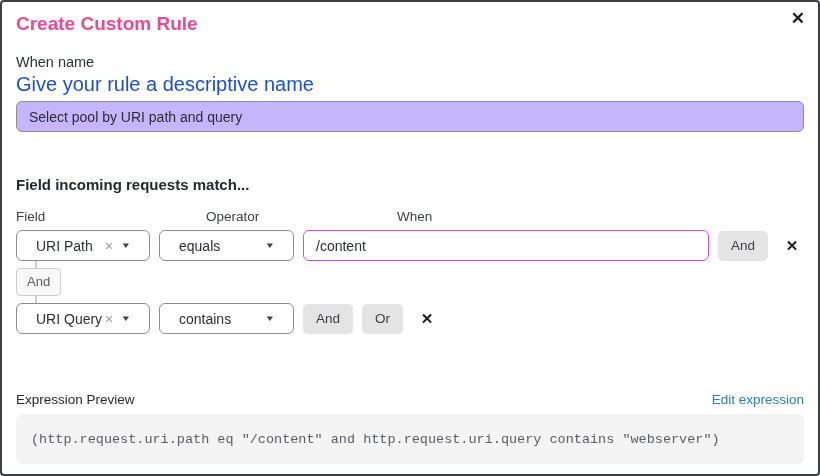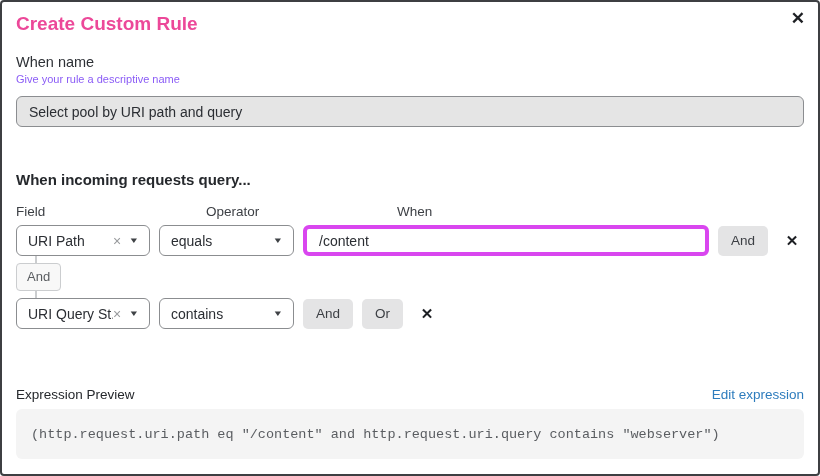--- a/index.html
+++ b/index.html
@@ -39,36 +39,37 @@
     color: #ec4899;
     line-height: 23px;
   }
   .rule-label {
     margin-top: 19px;
     font-size: 14.5px;
     color: #2e3136;
     line-height: 17px;
   }
   .rule-helper {
-    font-size: 11px;
-    color: #8b5cf6;
+    margin-top: 5px;
+    font-size: 20px;
+    color: #1d4ed8;
     line-height: 17px;
   }
   .text-input {
     display: block;
     width: 100%;
     height: 31px;
     margin-top: 8px;
     border: 1px solid #8b8d90;
     border-radius: 6px;
     padding: 0 12px;
     font-size: 14px;
     color: #2b2e33;
     font-family: "Liberation Sans", sans-serif;
-    background: #e5e5e5;
+    background: #c4b5fd;
     outline: none;
   }
   .match-heading {
     margin-top: 44px;
     font-size: 15px;
     font-weight: 700;
     color: #25282c;
     line-height: 17px;
   }
   .col-labels {
@@ -89,21 +90,21 @@
     margin-top: 5px;
     height: 31px;
   }
   .cond-row.second { margin-top: 0; }
   .select {
     display: flex;
     align-items: center;
     height: 31px;
     border: 1px solid #8b8d90;
     border-radius: 6px;
-    padding: 0 11px;
+    padding: 0 19px;
     background: #fff;
     cursor: pointer;
     flex: none;
   }
   .select.field-w { width: 134px; }
   .select.op-w { width: 135px; gap: 14px; }
   .sel-text {
     flex: 1;
     font-size: 14px;
     color: #2b2e33;
@@ -119,21 +120,21 @@
   }
   .caret {
     font-size: 8px;
     color: #3f4246;
     line-height: 1;
     transform: scaleX(1.35);
   }
   .value-input {
     flex: 1;
     height: 31px;
-    border: 4px solid #d946ef;
+    border: 1px solid #d946ef;
     border-radius: 6px;
     padding: 0 12px;
     font-size: 14px;
     color: #2b2e33;
     font-family: "Liberation Sans", sans-serif;
     outline: none;
     min-width: 0;
   }
   .gbtn {
     flex: none;
@@ -214,21 +215,21 @@
 <div class="dialog">
 
   <button class="close-btn">✕</button>
 
   <h1 class="title">Create Custom Rule</h1>
 
   <div class="rule-label">When name</div>
   <div class="rule-helper">Give your rule a descriptive name</div>
   <input class="text-input" type="text" value="Select pool by URI path and query" style="">
 
-  <h2 class="match-heading">When incoming requests query...</h2>
+  <h2 class="match-heading">Field incoming requests match...</h2>
 
   <div class="col-labels">
     <span class="col-field">Field</span>
     <span class="col-operator">Operator</span>
     <span class="col-value">When</span>
   </div>
 
   <div class="cond-row">
     <div class="select field-w">
       <span class="sel-text">URI Path</span>

